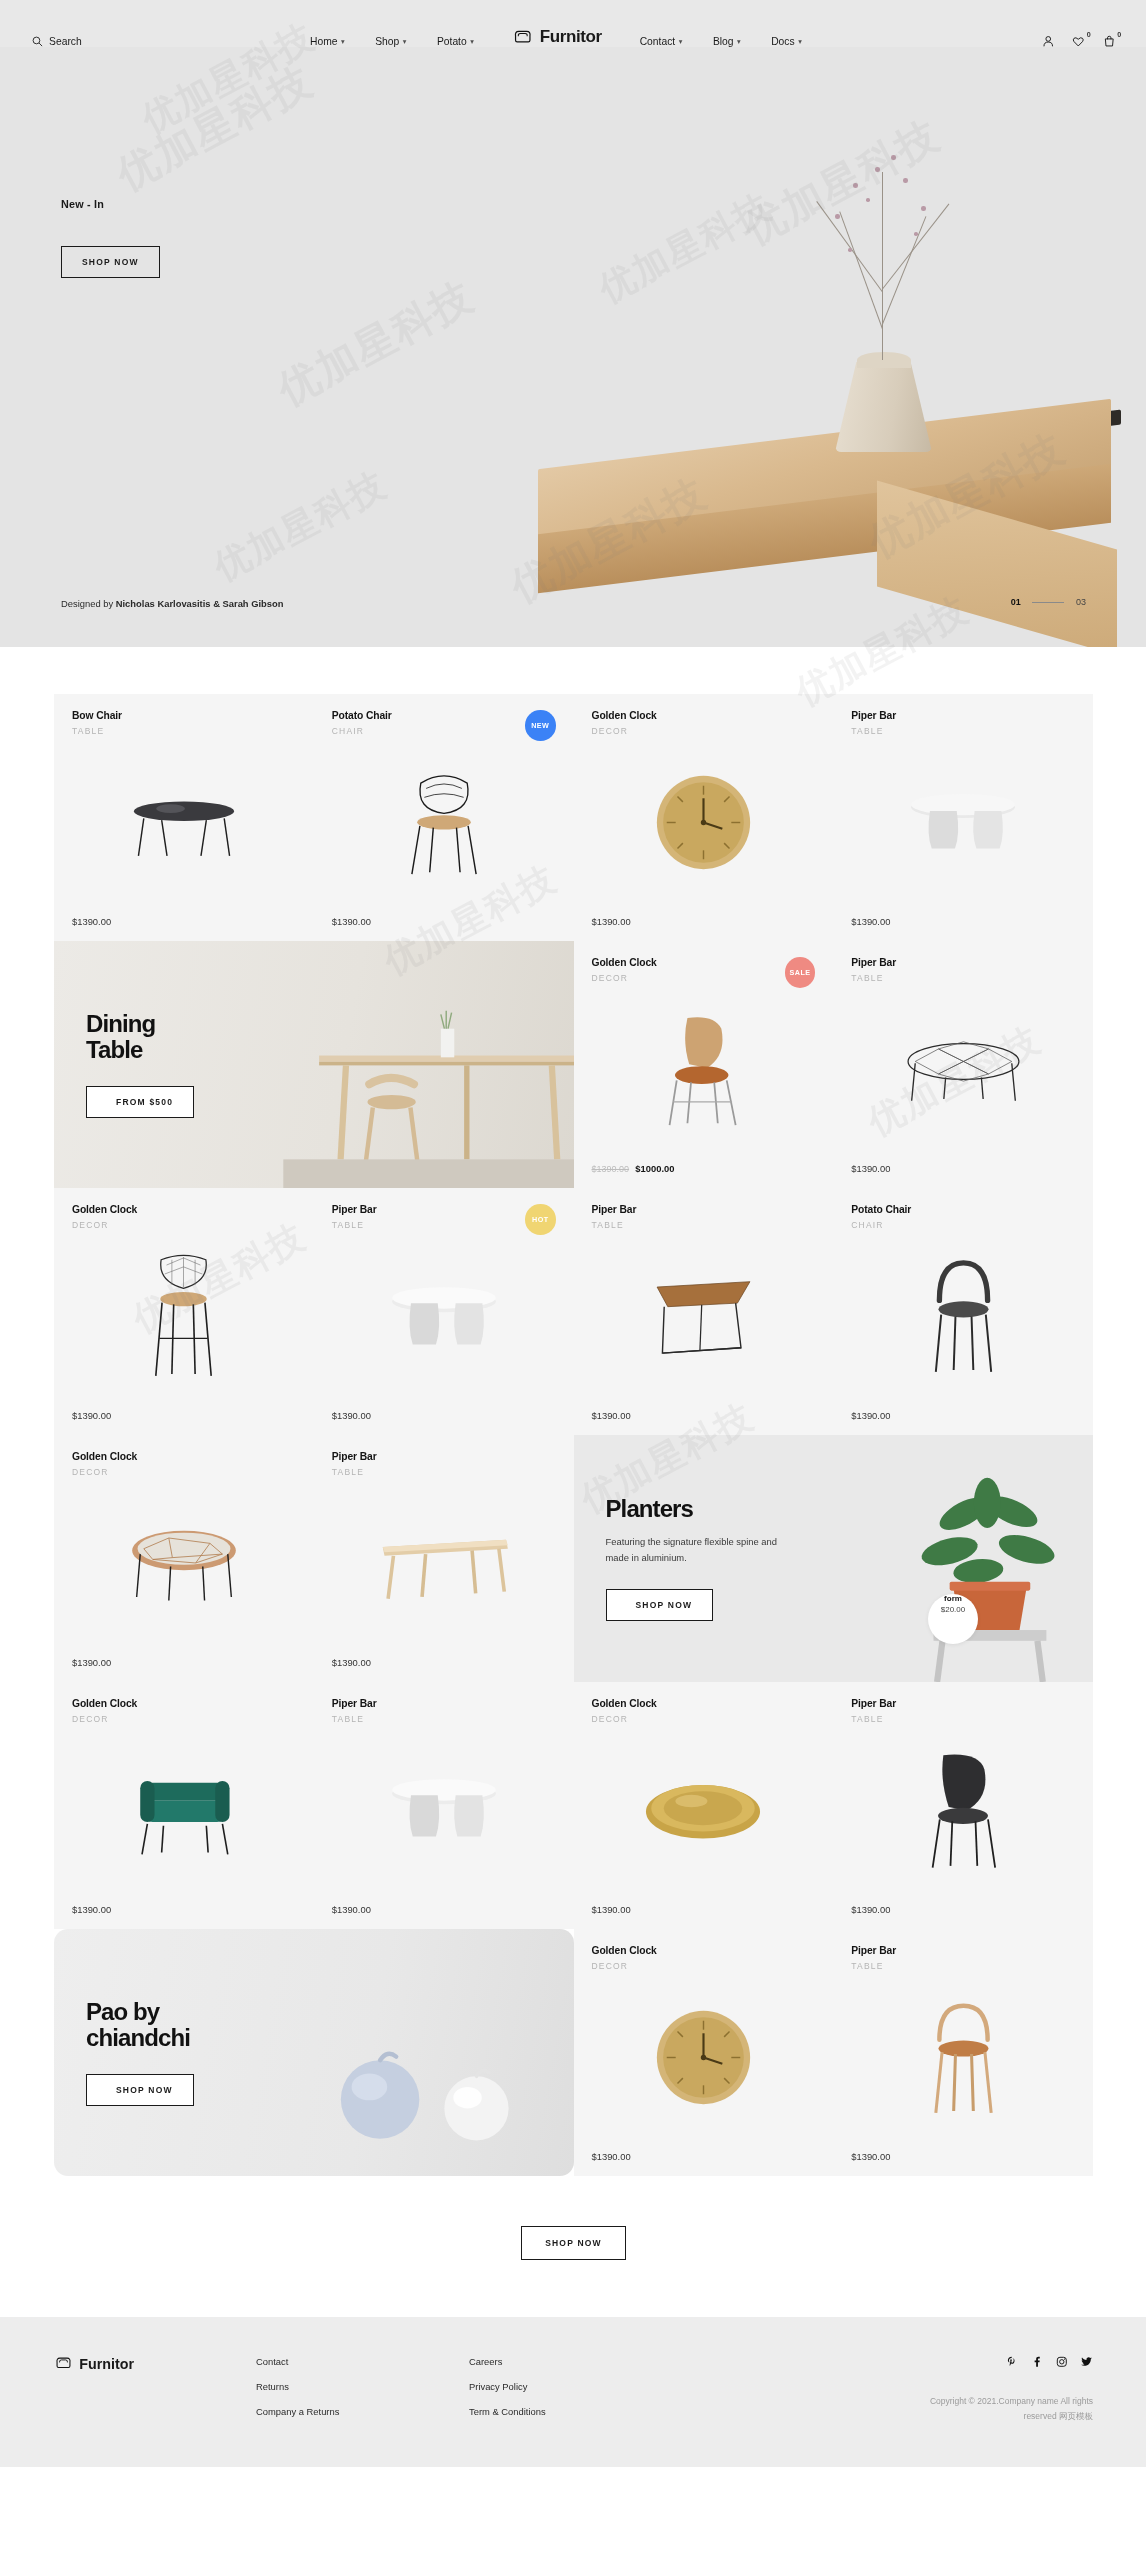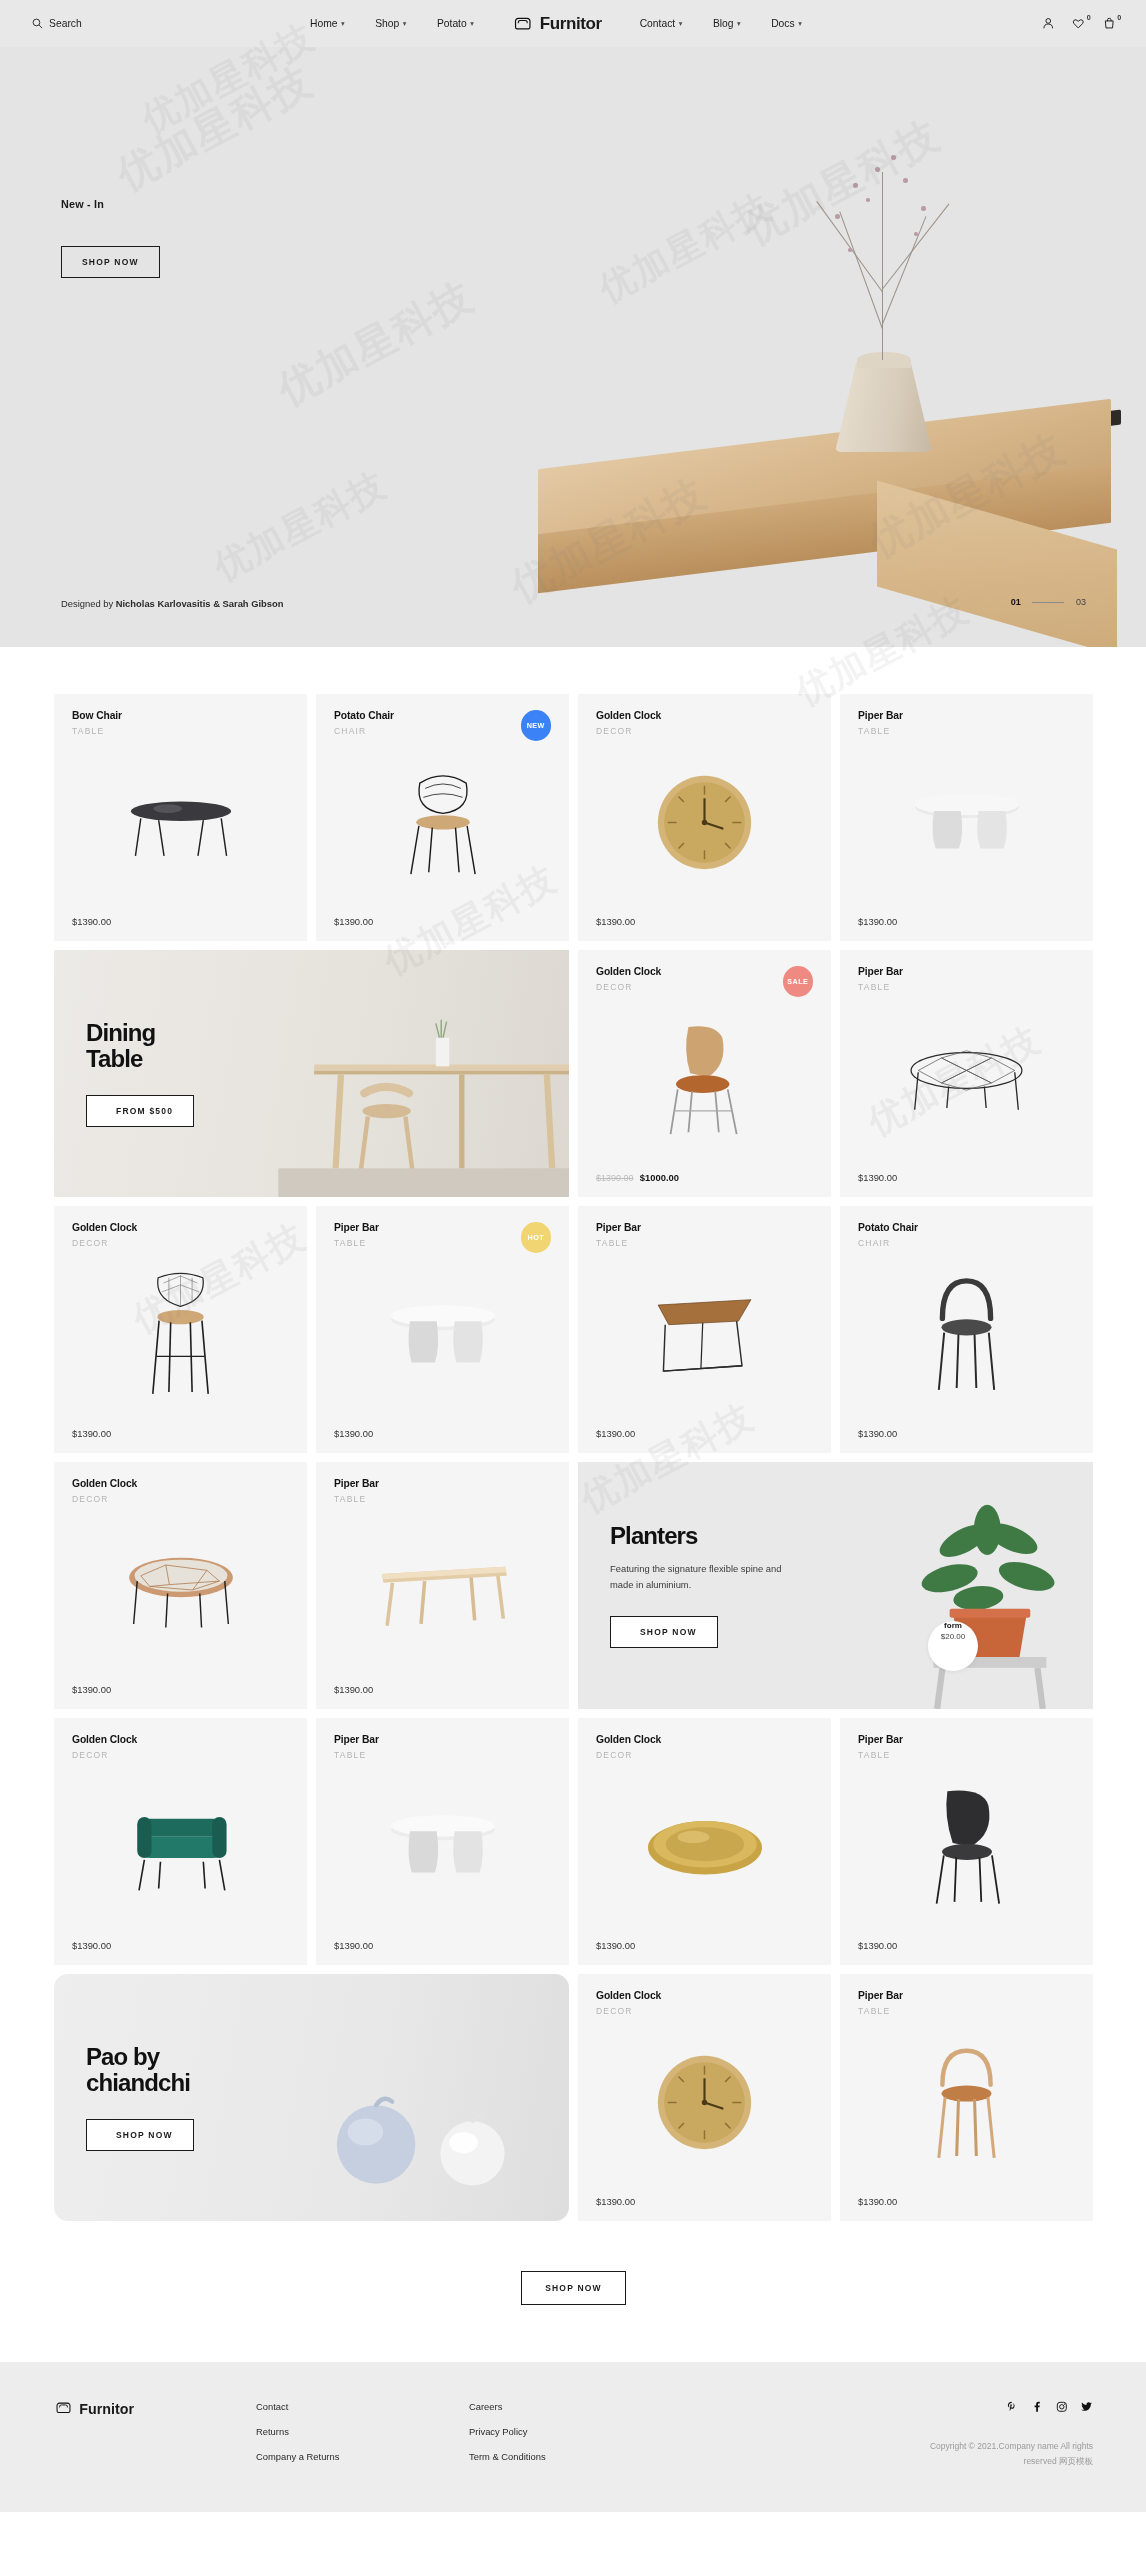--- a/index.html
+++ b/index.html
@@ -24,21 +24,21 @@
     white-space: nowrap;
     z-index: 40;
     letter-spacing: 1.8px;
   }
 
   
   .header {
     height: 47px;
     background: #e8e8e8;
     display: flex;
-    align-items: center;
+    align-items: flex-end;
     padding: 0 32px;
     position: relative;
     z-index: 30;
   }
   .hdr-search {
     display: flex; align-items: center; gap: 6.3px;
     font-size: 10.3px; font-weight: 500; color: #1a1a1a;
     cursor: pointer; width: 269px;
   }
   .hdr-nav-left { display: flex; gap: 30.5px; margin-left: 9px; }
@@ -135,21 +135,20 @@
   .bud {
     position: absolute; width: 4.5px; height: 4.5px;
     border-radius: 50%; background: #b99aa6;
   }
 
   
   .grid-wrap { padding: 47px 54px 0; background: #fff; }
   .grid {
     display: grid;
     grid-template-columns: repeat(4, 1fr);
-    gap: 9px;
   }
   .card {
     background: #f5f5f5;
     padding: 16px 18px 14.3px;
     min-height: 247px;
     display: flex; flex-direction: column;
     position: relative; cursor: pointer;
   }
   .card-head { display: flex; justify-content: space-between; align-items: flex-start; }
   .card-title { font-size: 10.3px; font-weight: 700; color: #141414; letter-spacing: -0.1px; }

